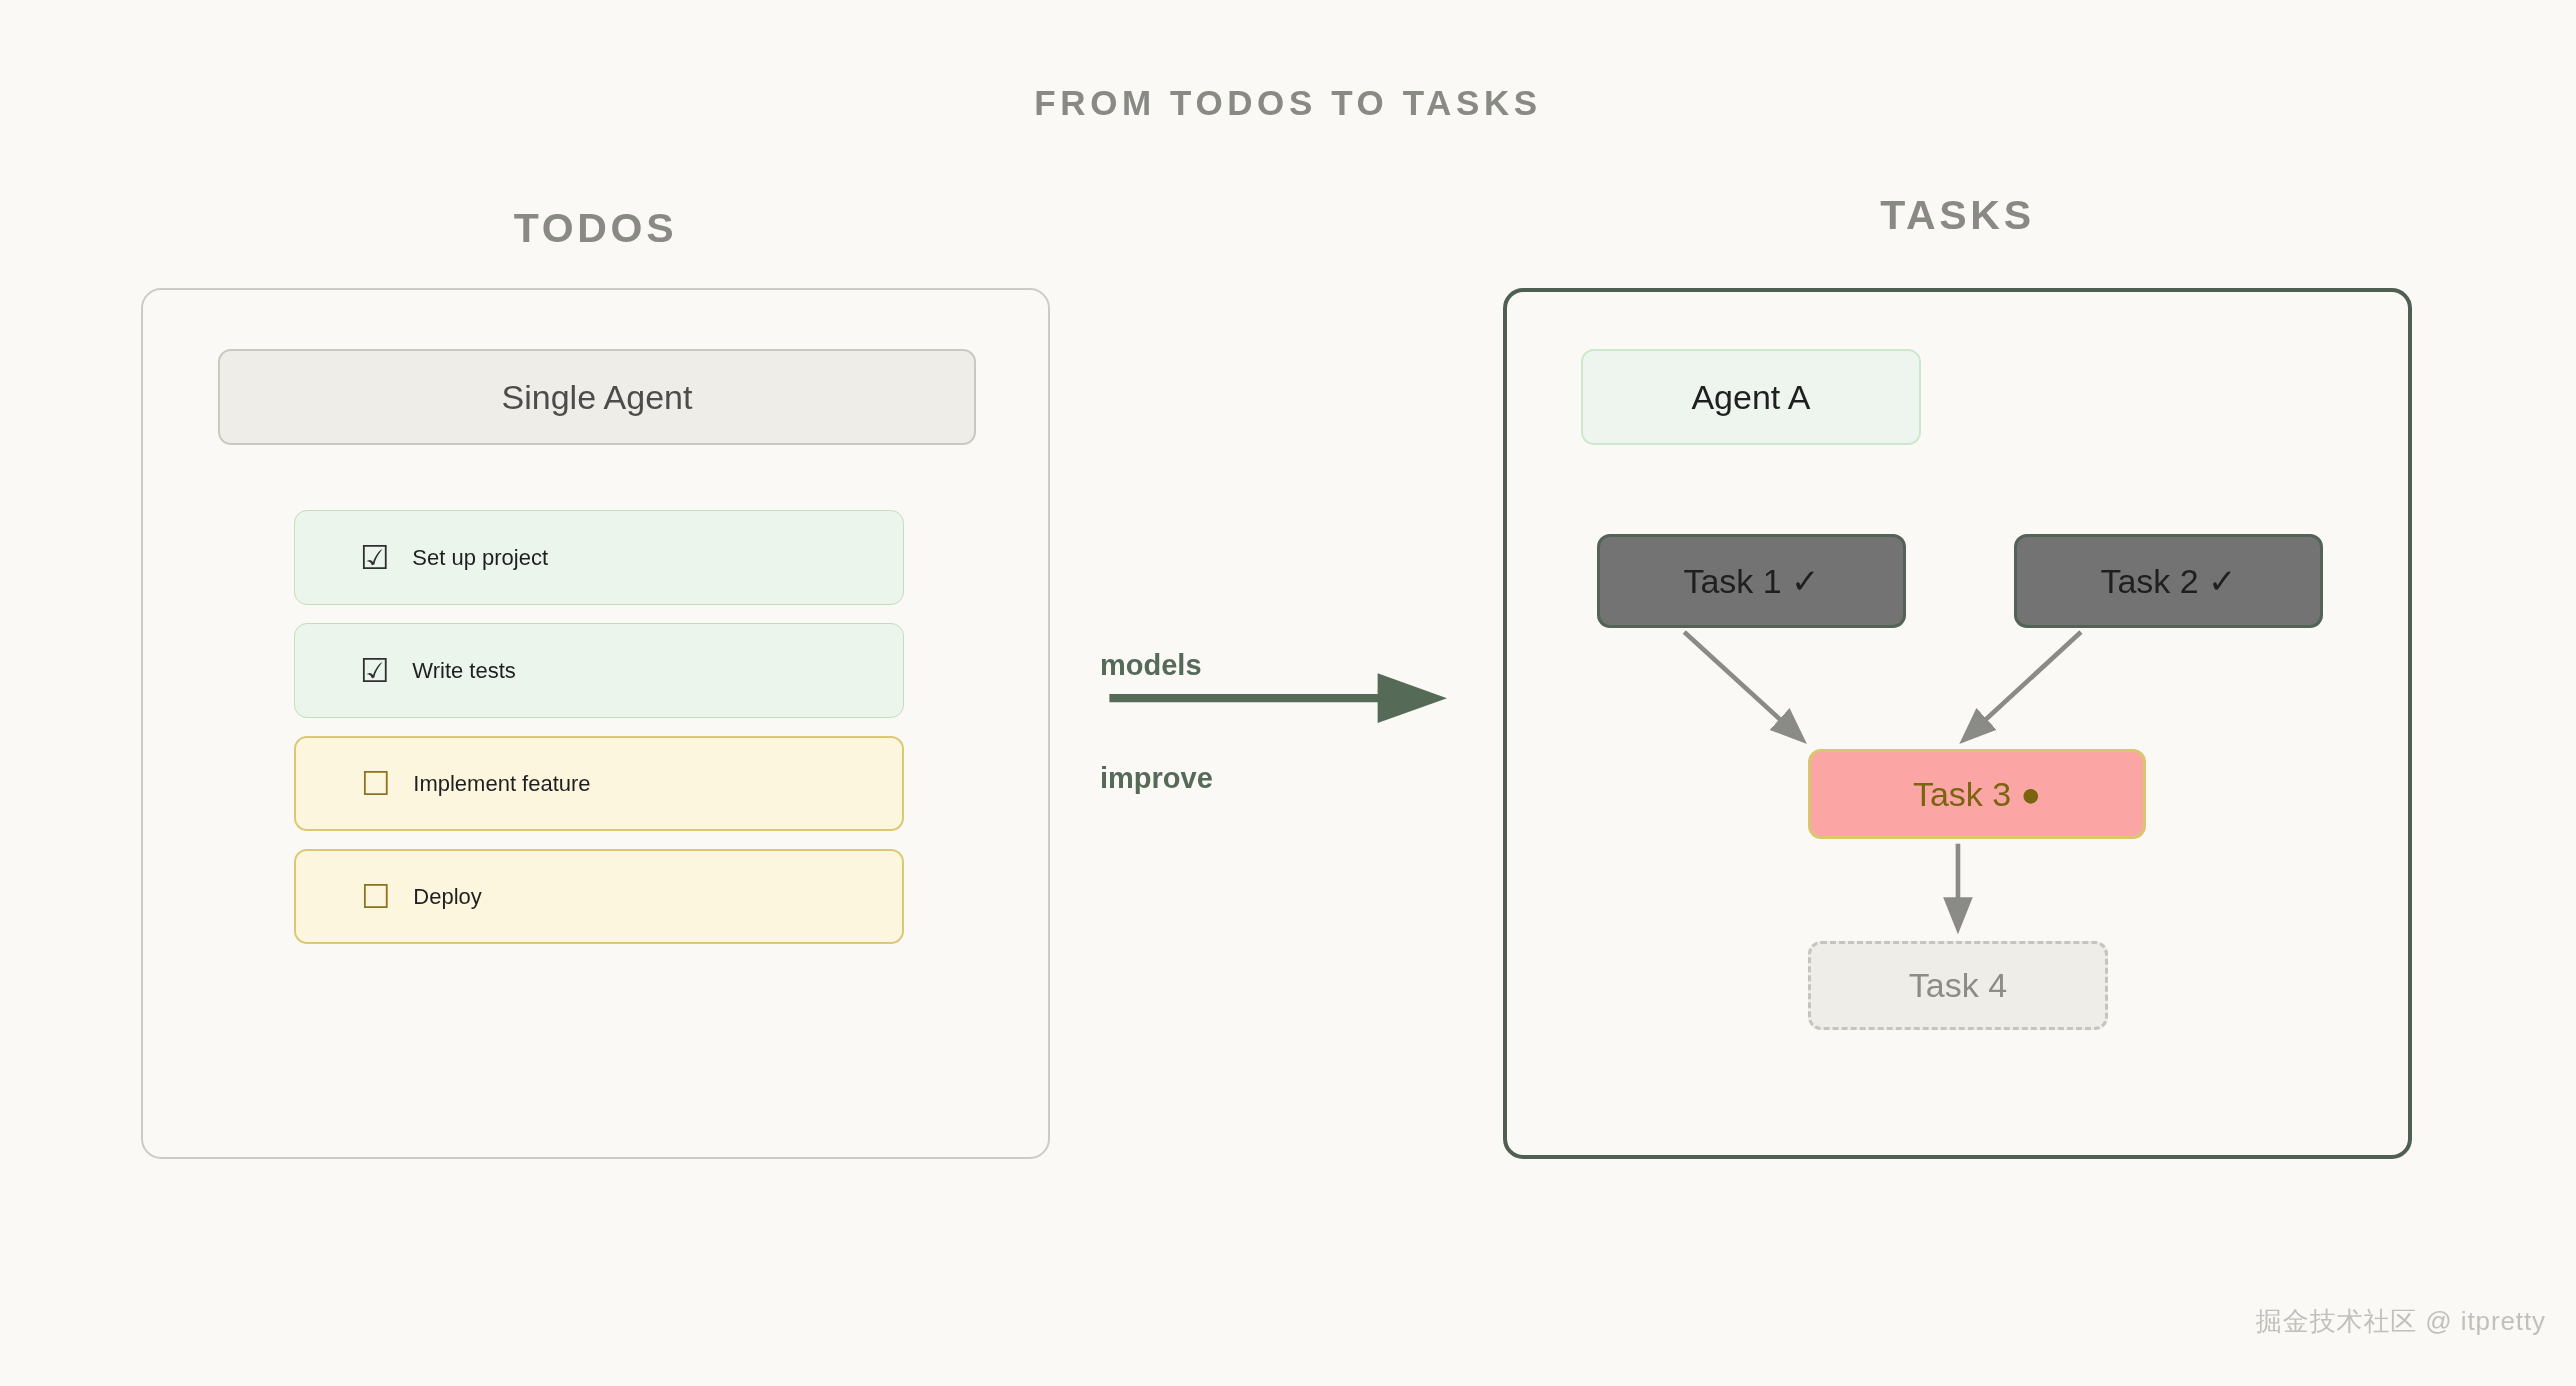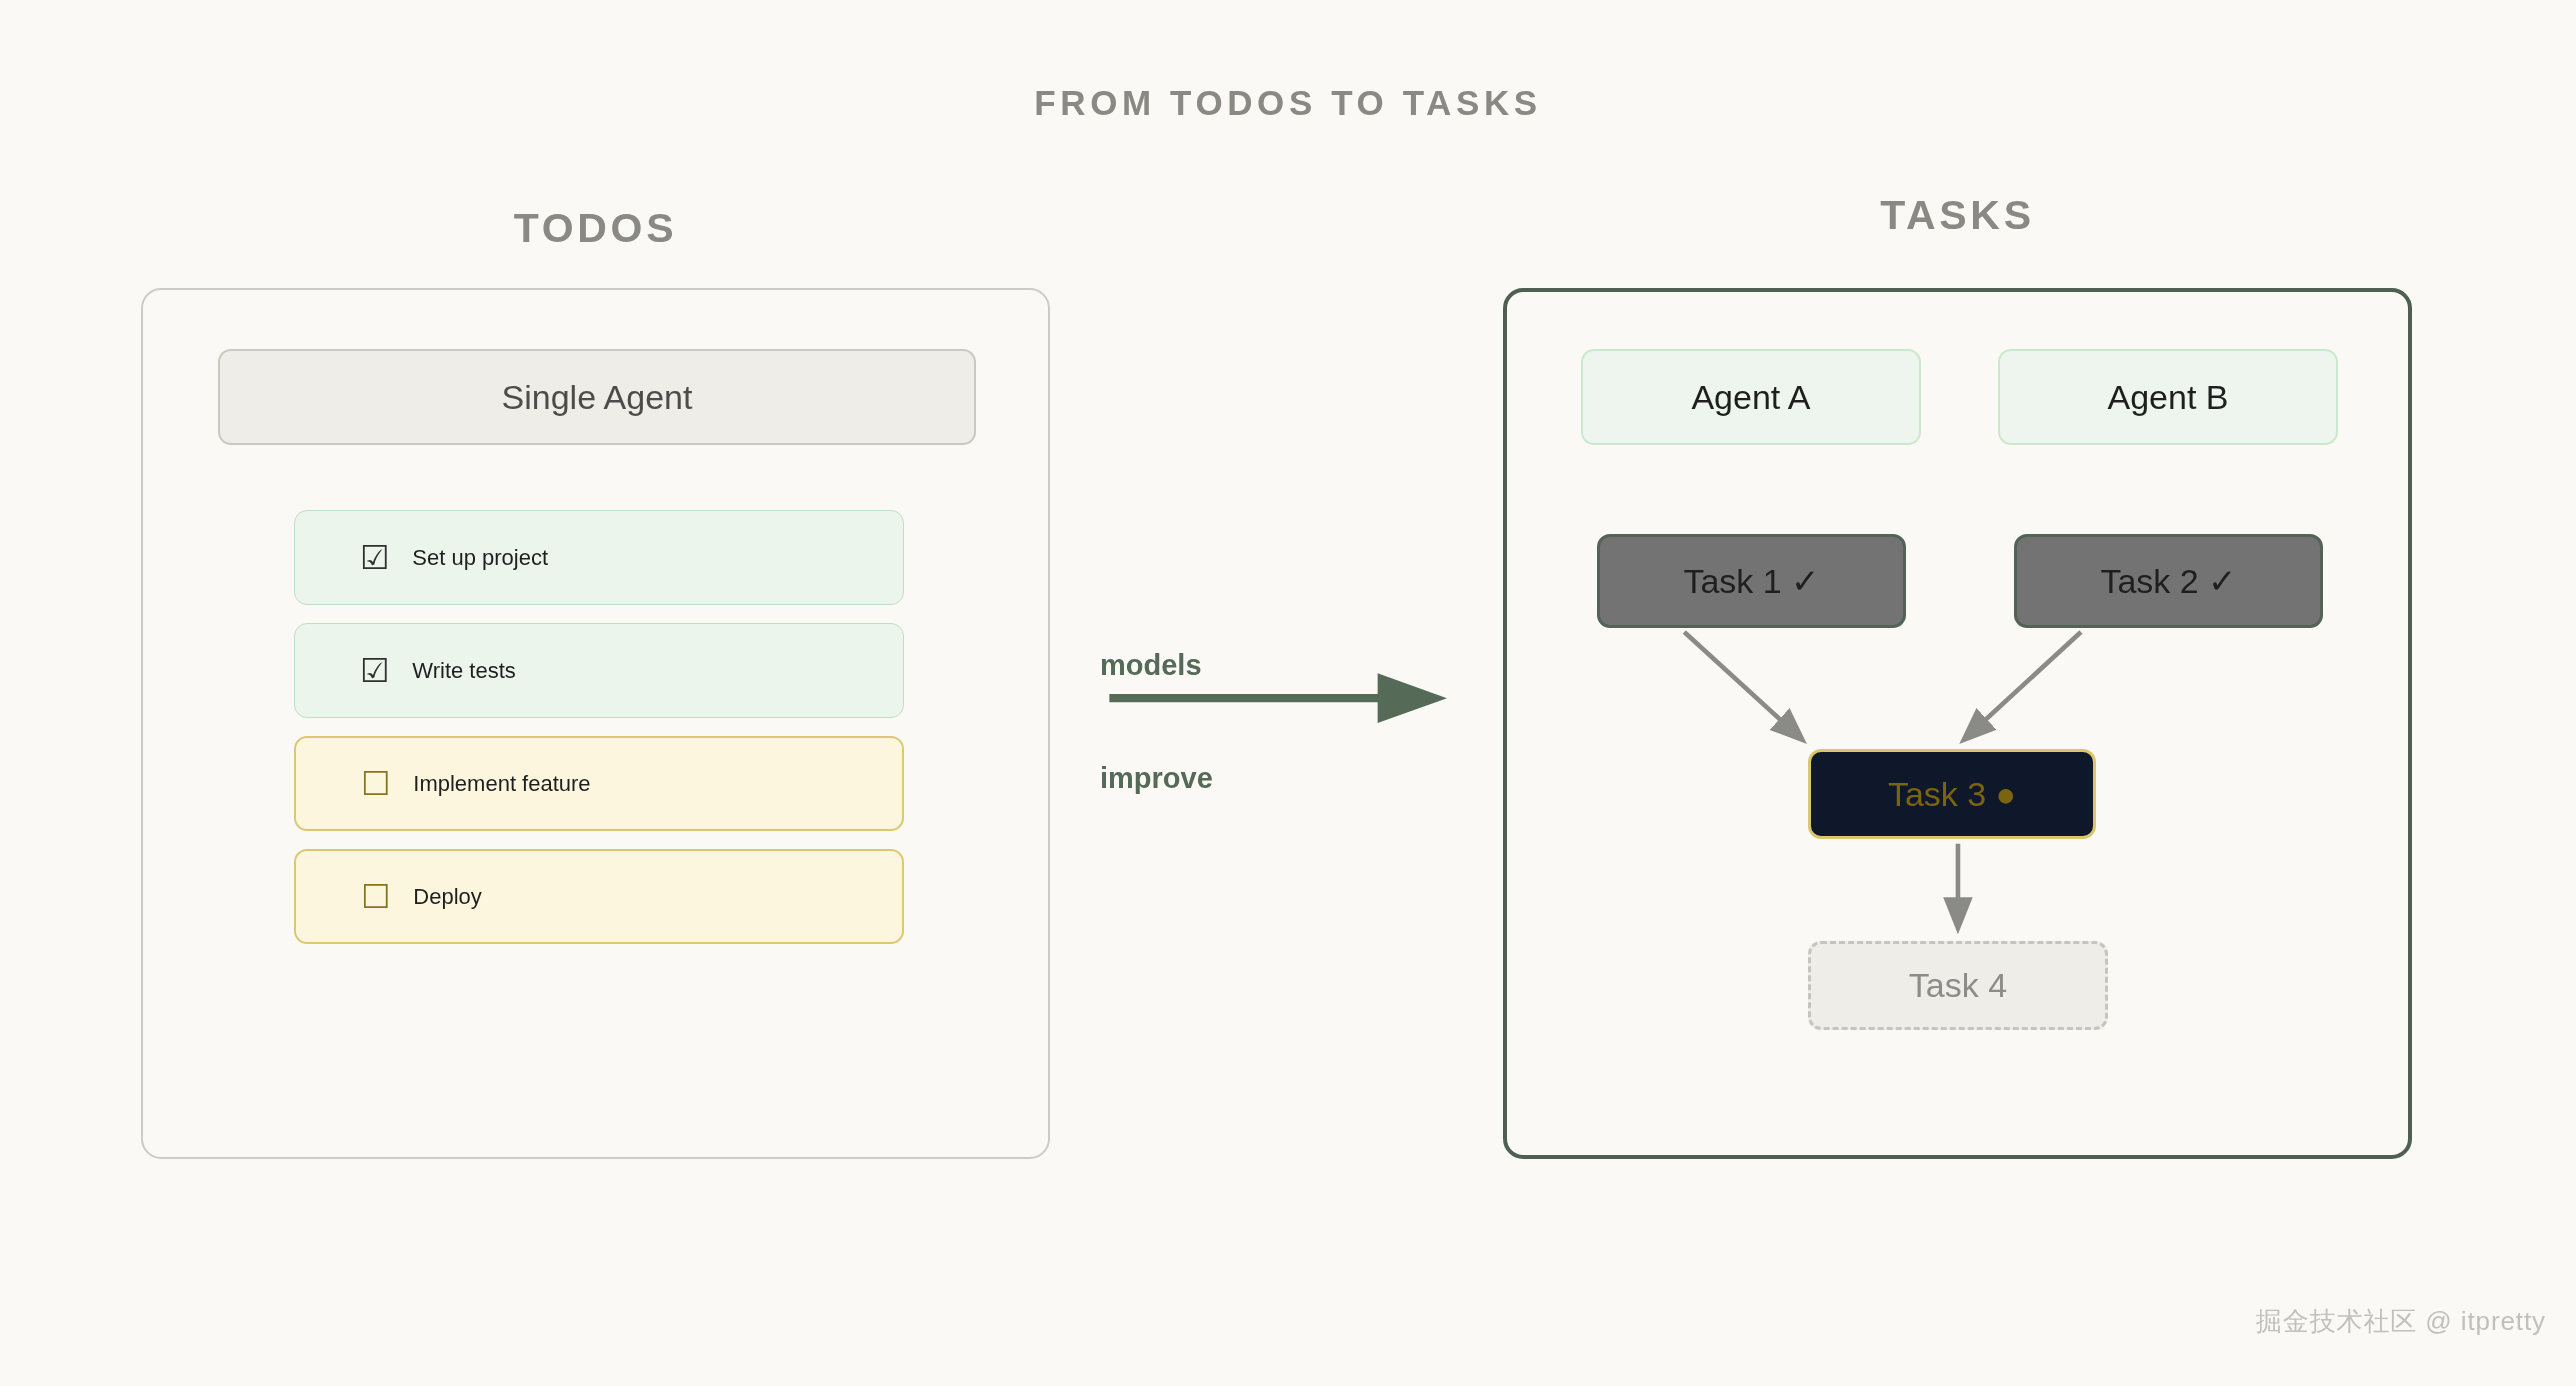--- a/index.html
+++ b/index.html
@@ -176,23 +176,23 @@
     background: #737373;
     border: 3.7px solid #536355;
     color: #1F1F1F;
   }
   #task-1 { left: 1597px; top: 534px; }
   #task-2 { left: 2014px; top: 534px; }
 
   #task-3 {
     left: 1808px;
     top: 749px;
-    width: 288px;
+    width: 338px;
     height: 90px;
-    background: #0f172a;
+    background: #fca5a5;
     border: 3.7px solid #D9C66E;
     color: #7A6410;
   }
   #task-4 {
     left: 1808px;
     top: 941px;
     width: 300px;
     height: 89px;
     background: #EFEDE8;
     border: 3.7px dashed #C6C4BE;
@@ -272,23 +272,20 @@
     <line x1="196" y1="372" x2="322" y2="487" stroke="#8A8A87" stroke-width="5" marker-end="url(#arrowhead)"></line>
 
     <line x1="625" y1="372" x2="500" y2="487" stroke="#8A8A87" stroke-width="5" marker-end="url(#arrowhead)"></line>
 
     <line x1="492" y1="601" x2="492" y2="690" stroke="#8A8A87" stroke-width="5" marker-end="url(#arrowhead)"></line>
   </svg>
 
   <div id="agent-a" class="node node-agent">
     <span>Agent A</span>
   </div>
-  <div id="agent-b" class="node node-agent">
-    <span>Agent B</span>
-  </div>
 
   <div id="task-1" class="node node-task-done">
     <span>Task 1 ✓</span>
   </div>
   <div id="task-2" class="node node-task-done">
     <span>Task 2 ✓</span>
   </div>
   <div id="task-3" class="node">
     <span>Task 3 ●</span>
   </div>

